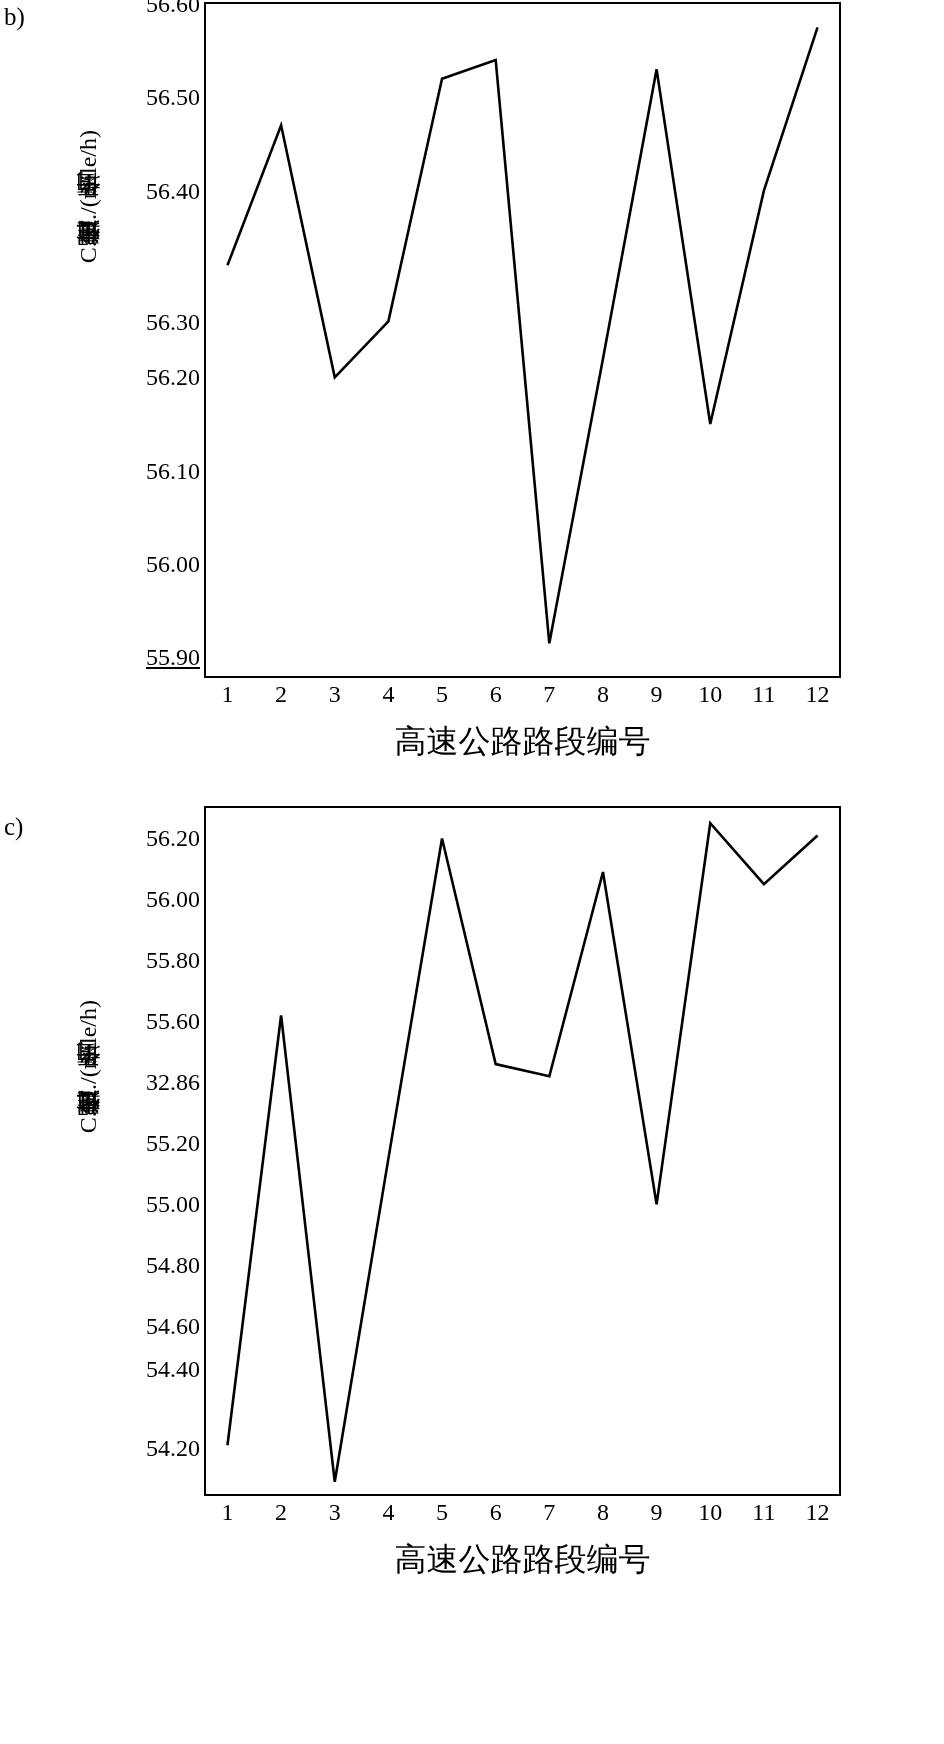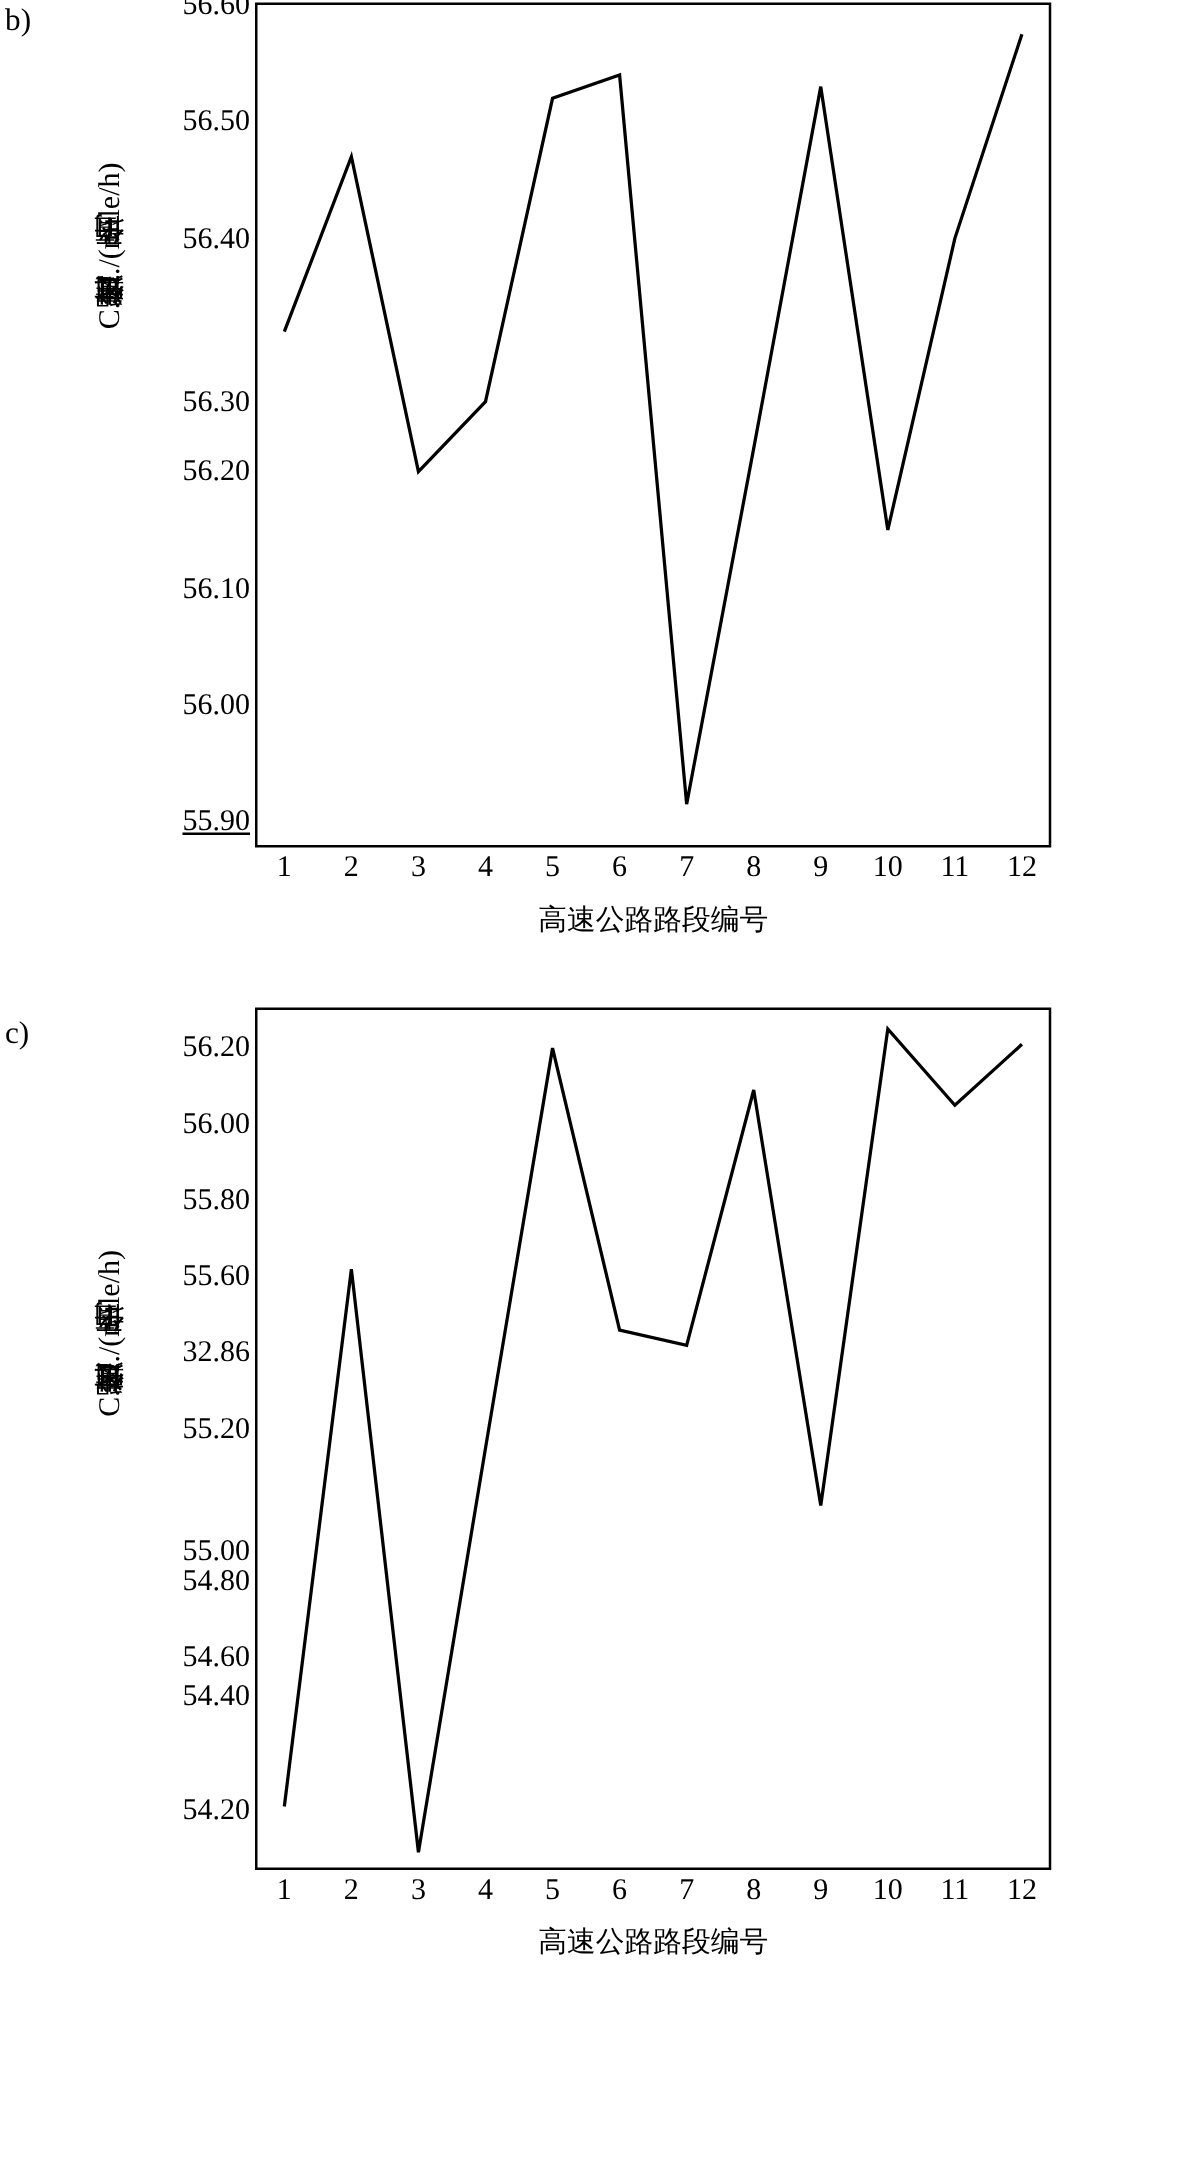--- a/index.html
+++ b/index.html
@@ -102,21 +102,21 @@
     line-height: 1;
     transform: translateX(-50%);
     white-space: nowrap;
   }
 
   .xlabel {
     position: absolute;
     width: 637px;
     left: 204px;
     text-align: center;
-    font-size: 23px;
+    font-size: 32px;
     white-space: nowrap;
   }
   #panel-b .xlabel { top: 720px; }
   #panel-c .xlabel { top: 738px; }
 
   svg.series { position: absolute; left: 0; top: 0; overflow: visible; }
 </style>
 </head>
 <body>
 
@@ -159,24 +159,24 @@
   <div class="xlabel">高速公路路段编号</div>
 </div>
 
 <div class="panel" id="panel-c">
   <div class="panel-label">c)</div>
 
   <div class="ylabel">仿真过程中C.M.平均值/(mile/h)</div>
 
   <div class="ytick-wrap" id="yticks-c">
       <div class="ytick" style="top: 636.267px;">54.20</div>
-      <div class="ytick" style="top: 545px;">54.40</div>
+      <div class="ytick" style="top: 557px;">54.40</div>
       <div class="ytick" style="top: 514.311px;">54.60</div>
       <div class="ytick" style="top: 453.333px;">54.80</div>
-      <div class="ytick" style="top: 392.356px; margin-top: 37px;">55.00</div>
+      <div class="ytick" style="top: 392.356px;">55.00</div>
       <div class="ytick" style="top: 331.378px;">55.20</div>
       <div class="ytick" style="top: 270.4px;">32.86</div>
       <div class="ytick" style="top: 209.422px; text-align: right;">55.60</div>
       <div class="ytick" style="top: 148.444px;">55.80</div>
       <div class="ytick" style="top: 87.4667px;">56.00</div>
       <div class="ytick" style="top: 26.4889px;">56.20</div>
     </div>
 
   <div class="plot-frame" id="frame-c">
     <svg class="series" id="svg-c" width="633" height="686" viewBox="0 0 633 686">

